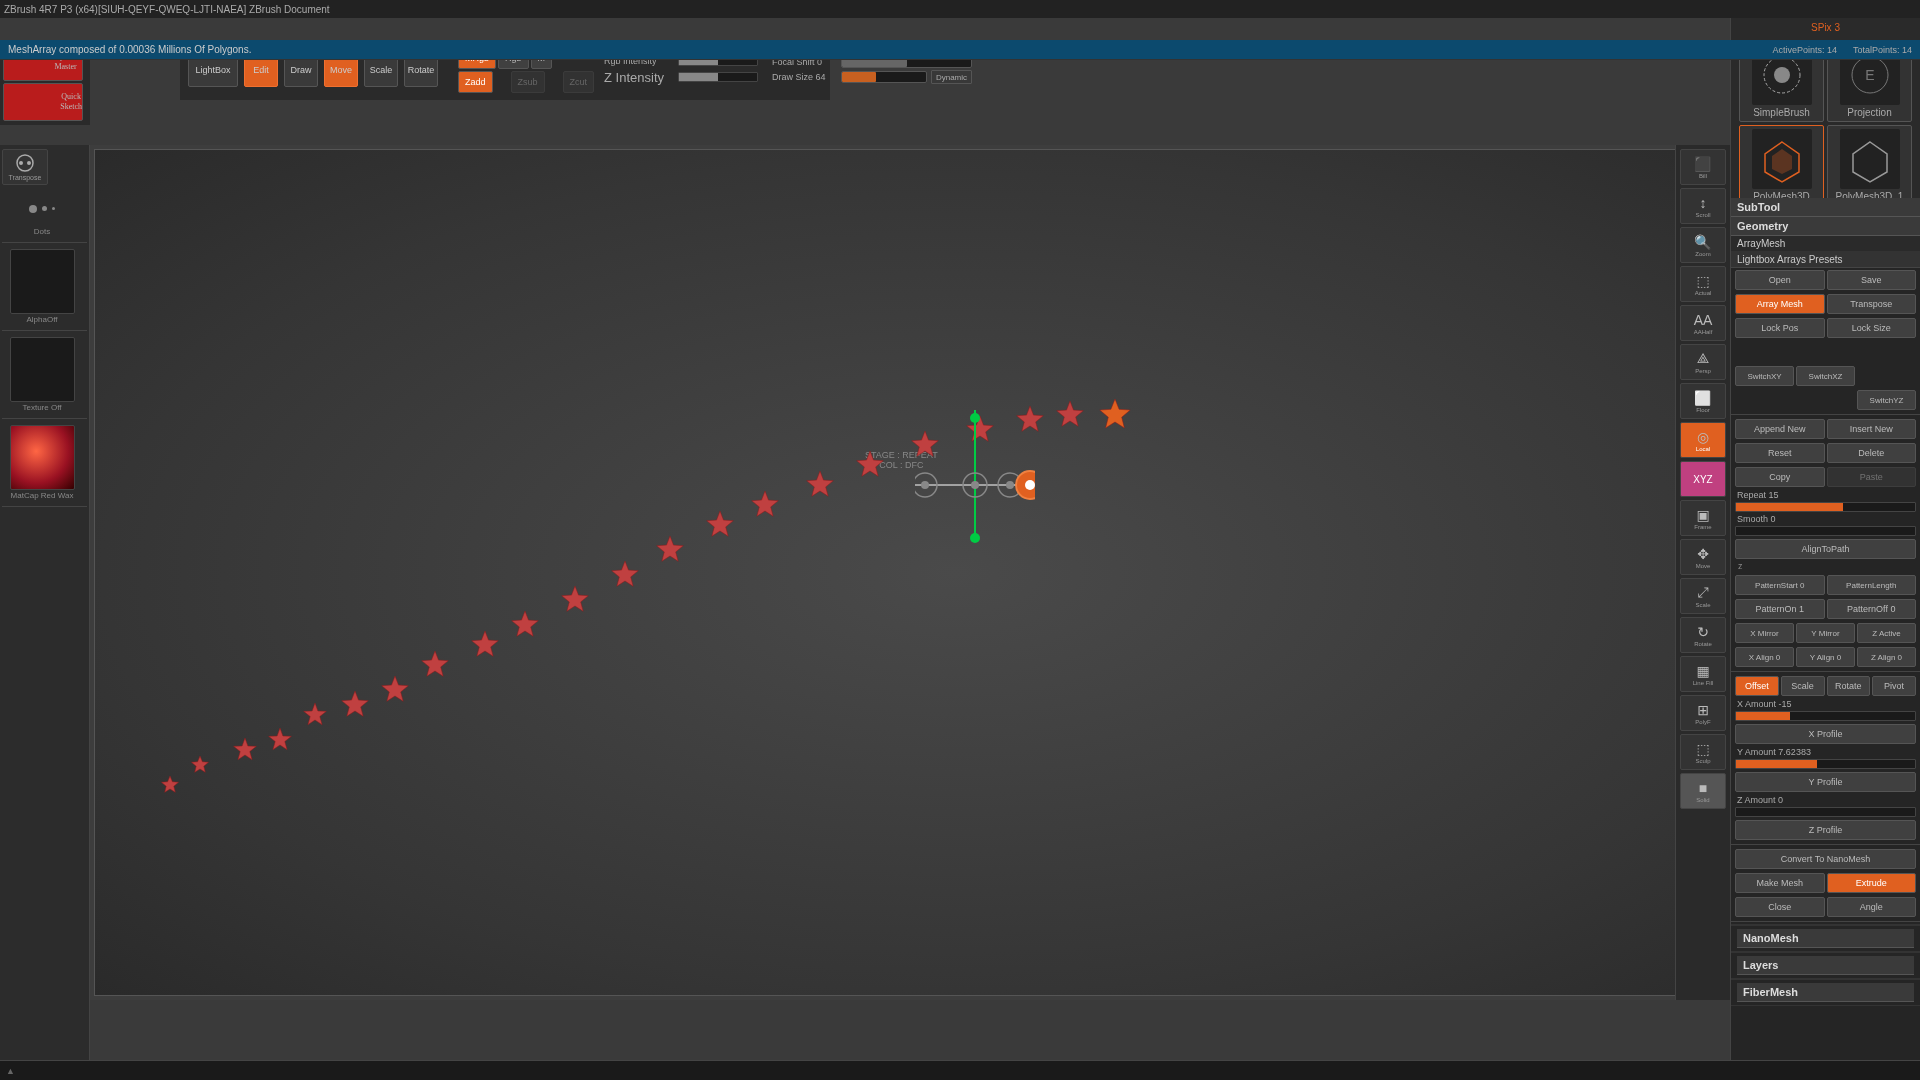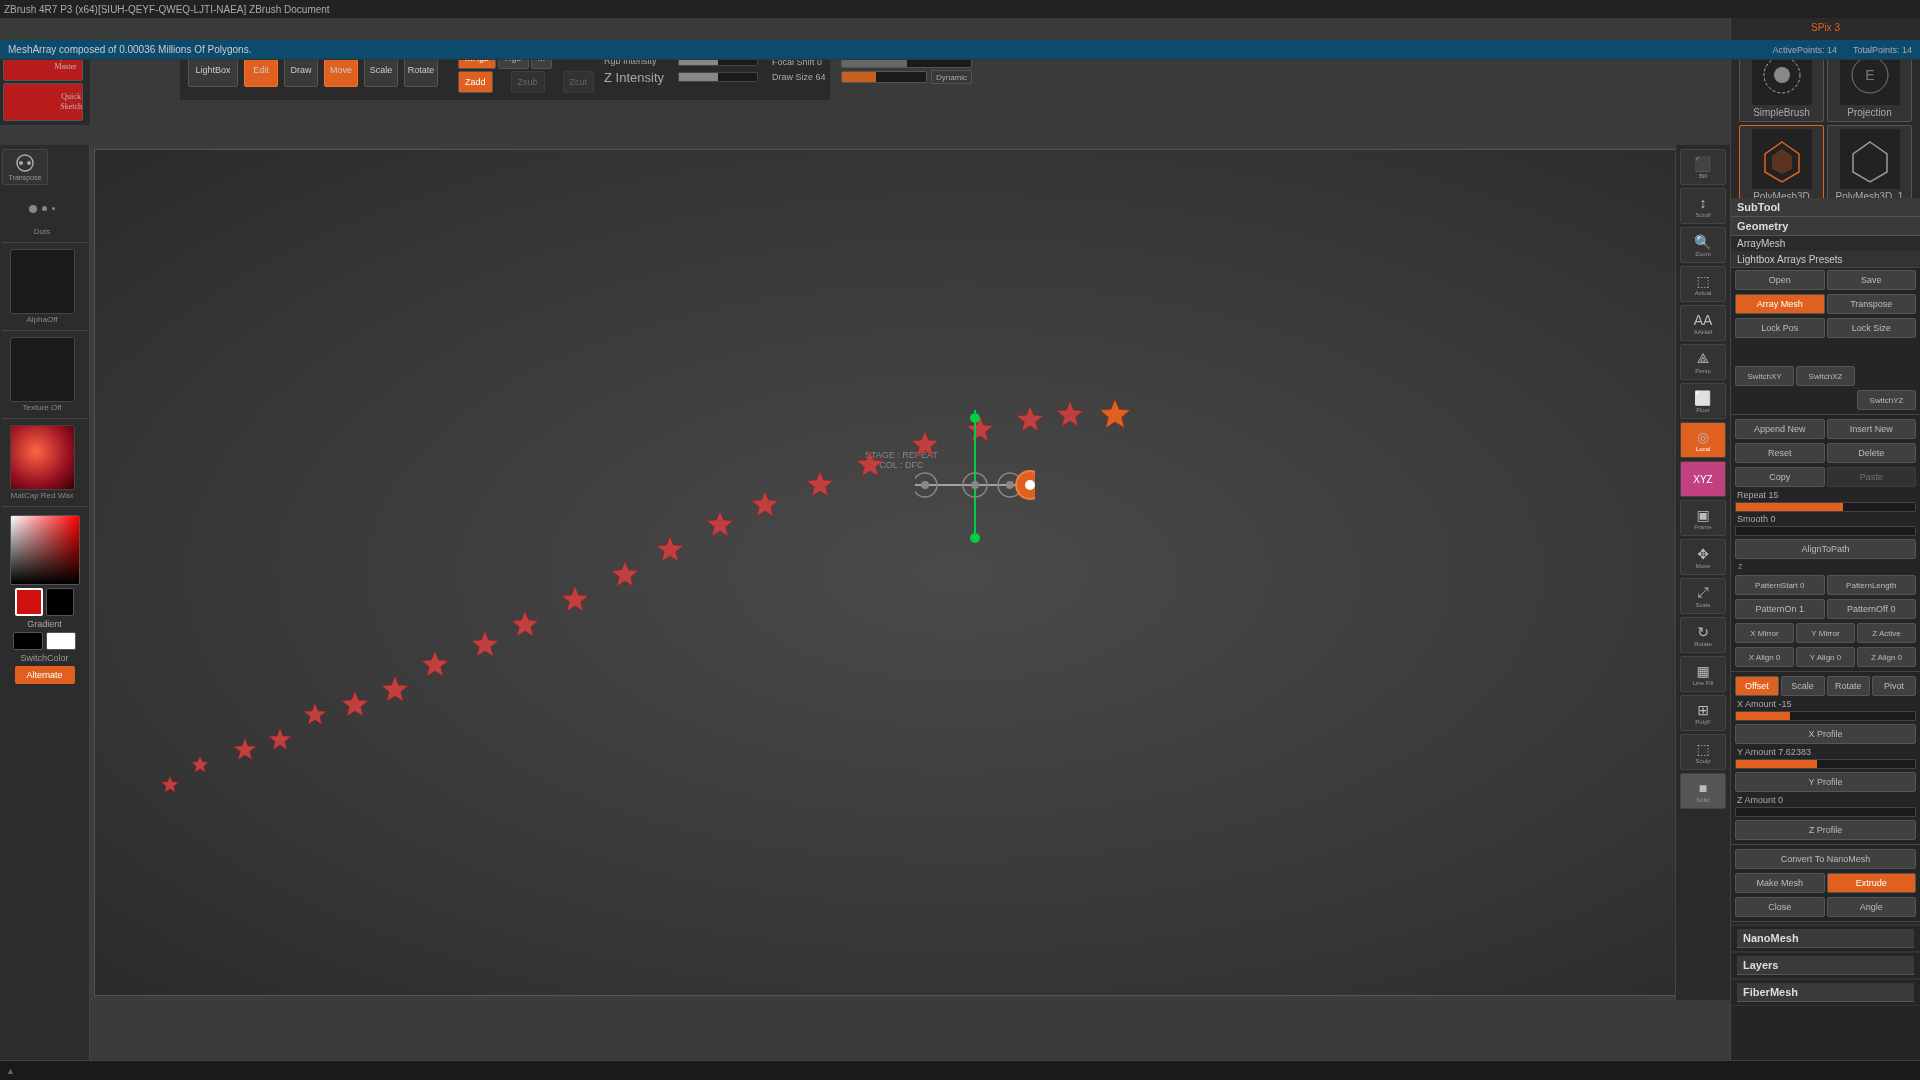--- a/index.html
+++ b/index.html
@@ -820,38 +820,20 @@
 
   <div class="panel-divider"></div>
 
   <div class="alpha-section">
     <div class="alpha-preview" style="background:radial-gradient(circle at 40% 40%, #ff6644, #991122 60%, #330000);"></div>
     <span class="section-label">MatCap Red Wax</span>
   </div>
 
   <div class="panel-divider"></div>
 
-  <div style="padding:4px;display:flex;flex-direction:column;gap:3px;align-items:center;">
-    <div class="color-picker-square"></div>
-
-    <div class="swatch-row">
-      <div class="color-swatch" style="background:#d01010;border:2px solid #fff;"></div>
-      <div class="color-swatch" style="background:#000000;"></div>
-    </div>
-
-    <span class="gradient-label">Gradient</span>
-
-    <div class="swatch-row">
-      <div class="color-swatch" style="background:#000;width:30px;height:18px;"></div>
-      <div class="color-swatch" style="background:#fff;width:30px;height:18px;"></div>
-    </div>
-
-    <span class="label-small">SwitchColor</span>
-    <div class="orange-btn">Alternate</div>
-  </div>
 </div>
 
 <div id="canvas-area">
   <div id="canvas-inner">
 
     <div id="stage-label">
       <div style="font-size:9px;color:#888;">STAGE : REPEAT</div>
       <div style="font-size:9px;color:#888;">COL : DFC</div>
     </div>
 

